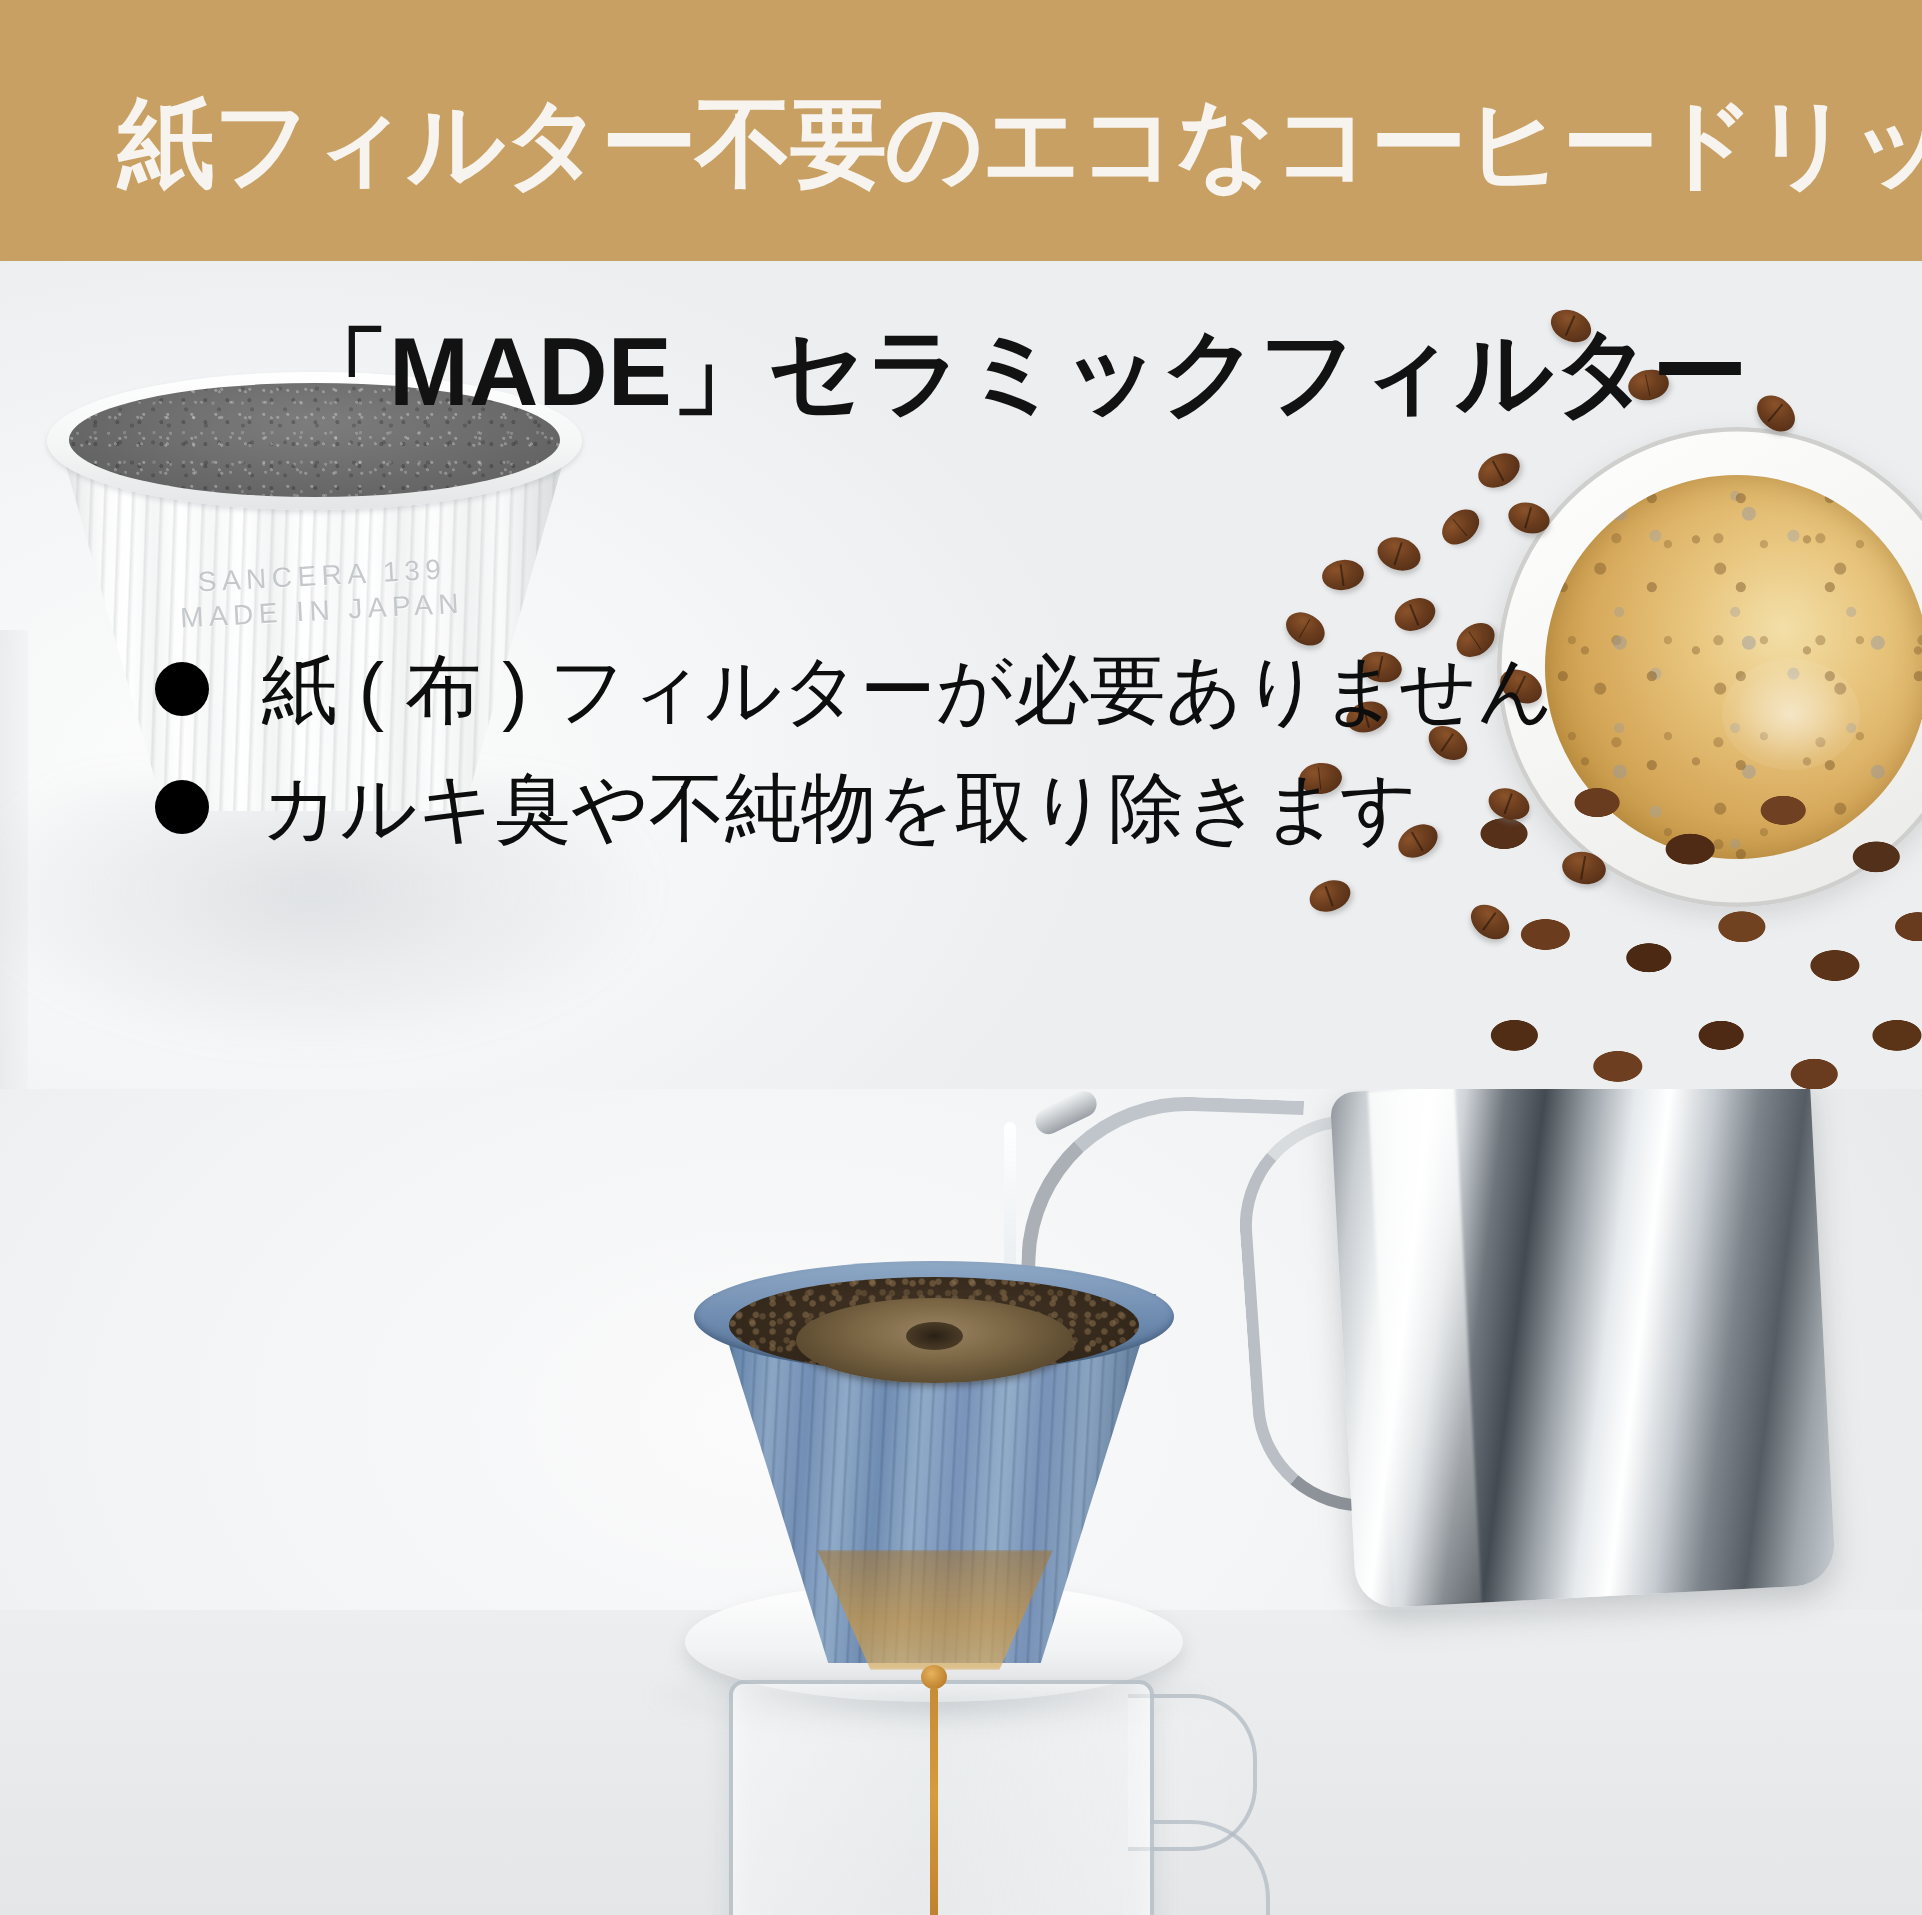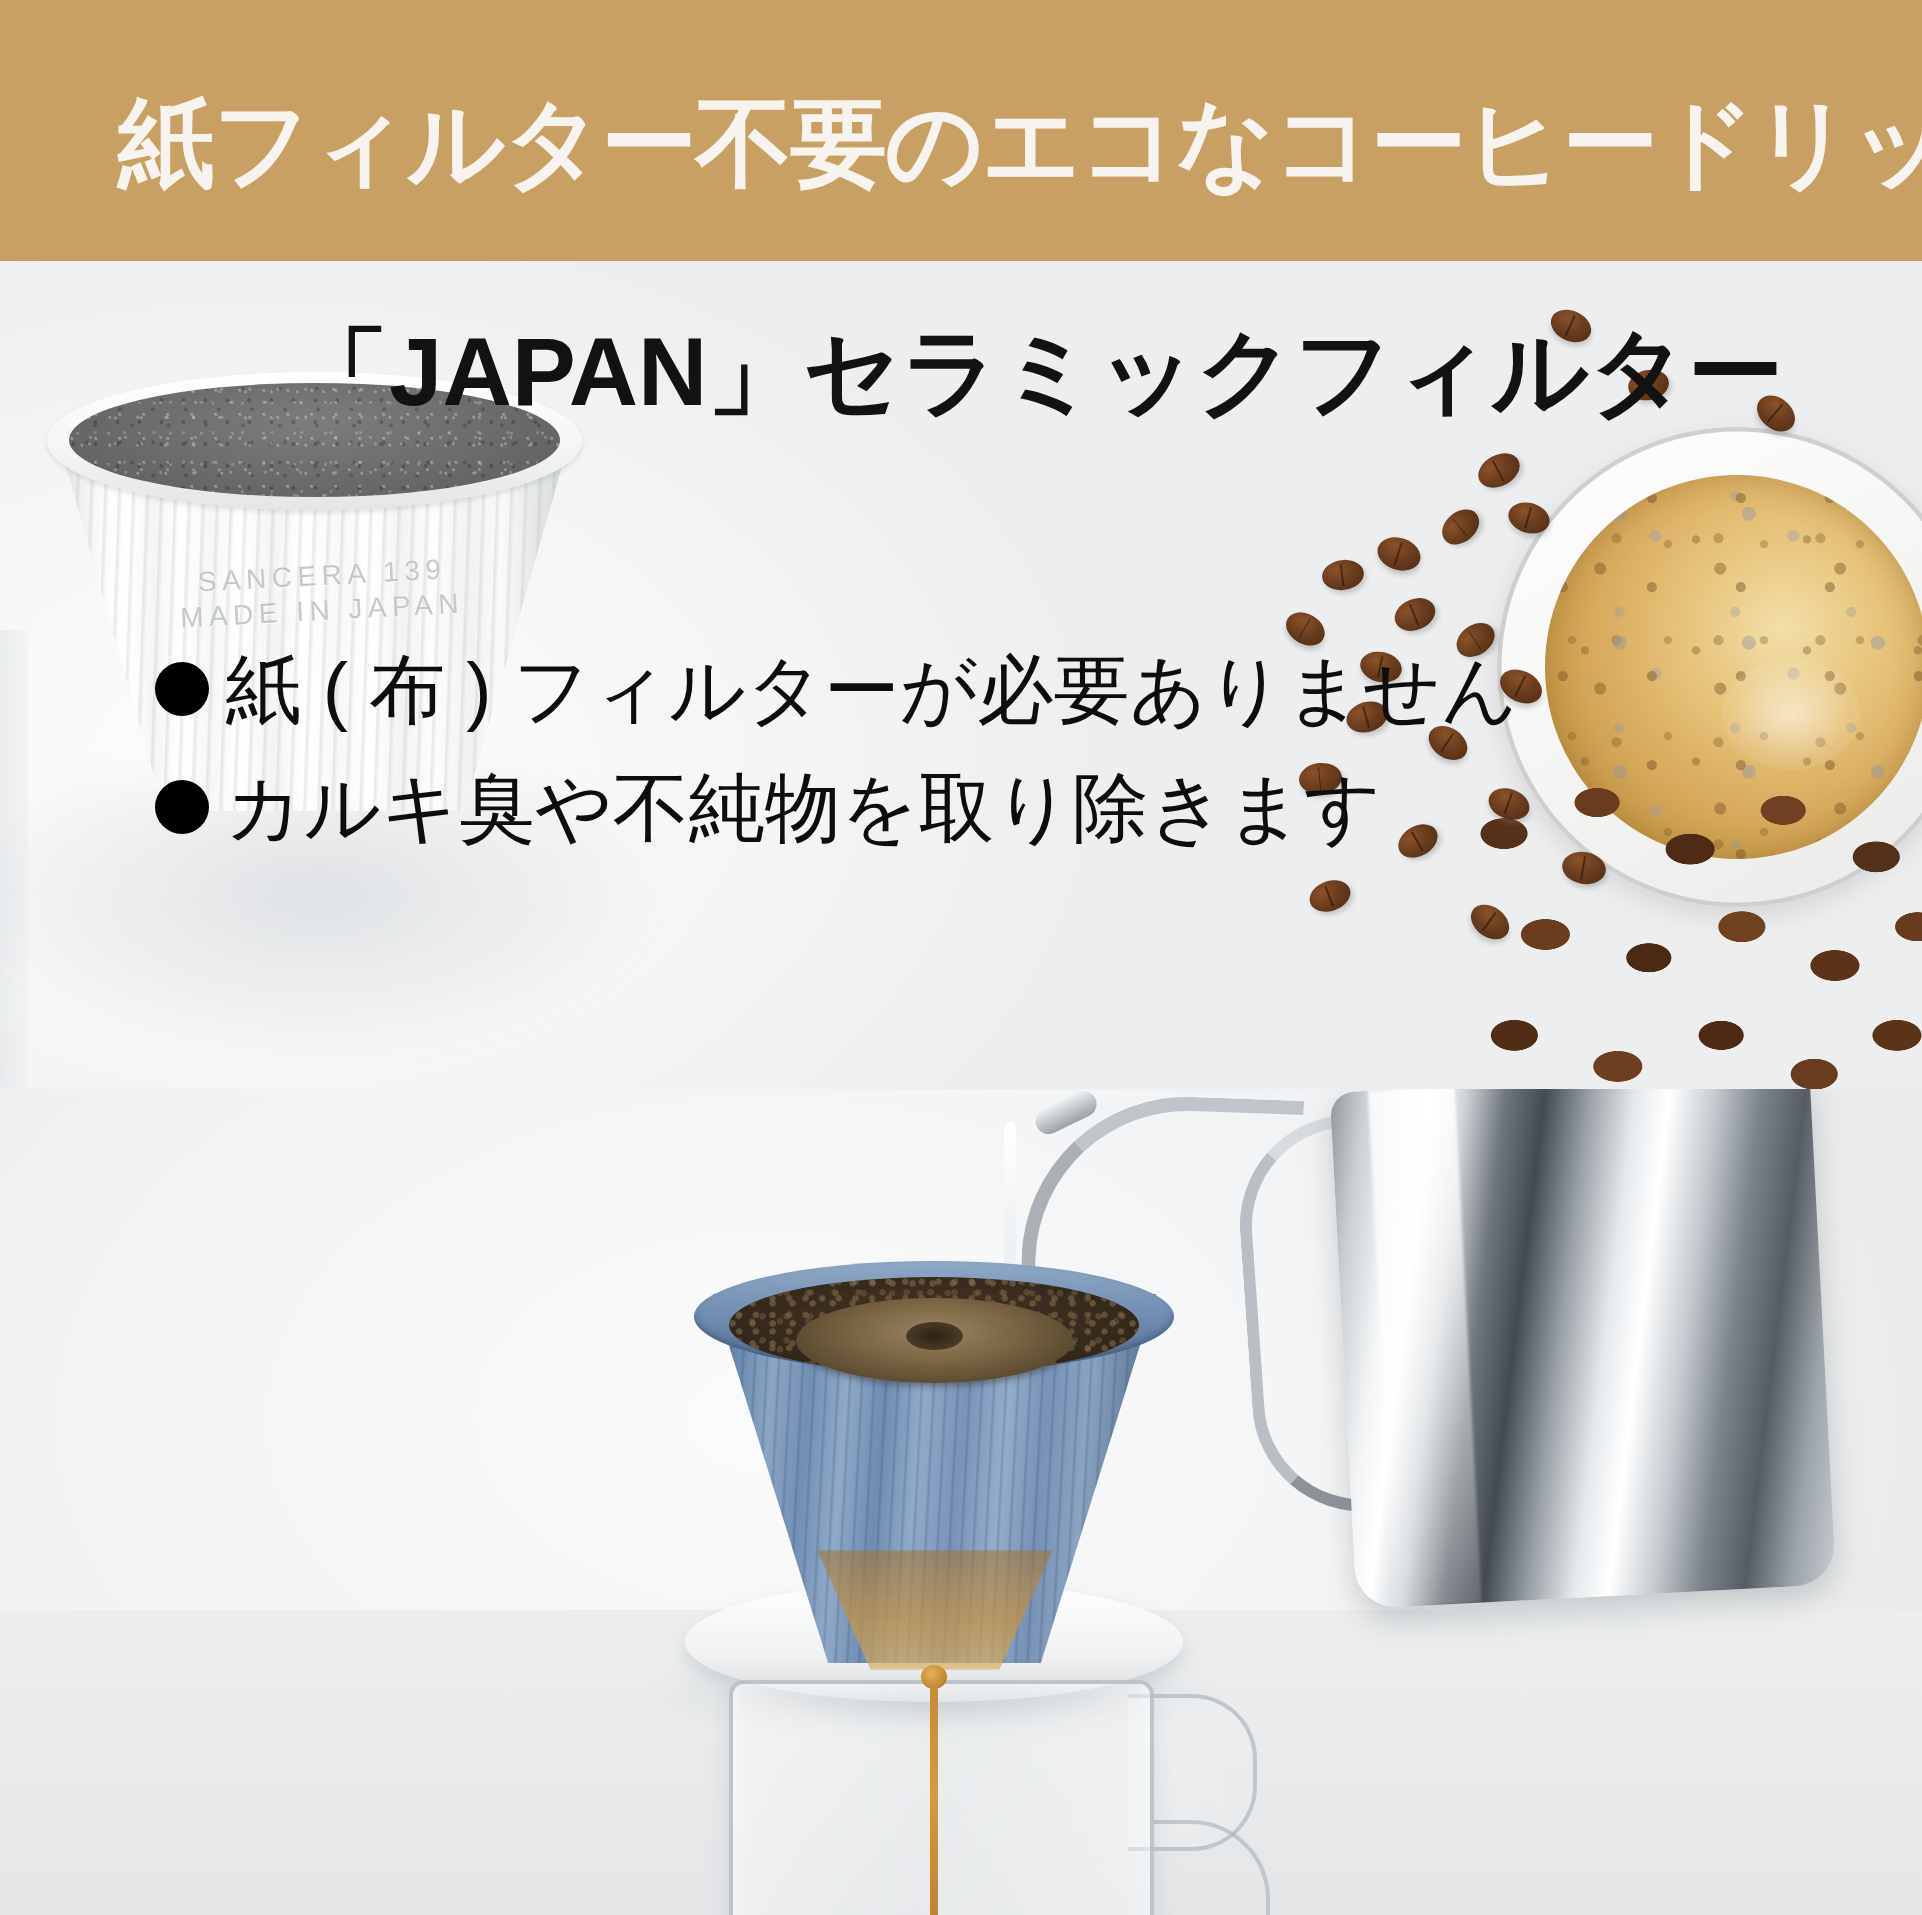--- a/index.html
+++ b/index.html
@@ -115,21 +115,21 @@
   
   .bullets{ position:absolute; left:155px; top:369px; }
   .bullet-row{
     display:flex; align-items:center; height:118px;
     font-size:76px; font-weight:500; color:#0d0d0d; white-space:nowrap;
   }
   .bullet-dot{
     width:54px; height:54px; border-radius:50%;
     background:#000; flex:0 0 auto; margin-right:16.6px;
   }
-  .bullet-text{ line-height:85px; }
+  .bullet-text{ line-height:85px;margin-left:36px; }
 
   
   .coffee-scene{
     position:absolute; right:0; top:0; width:665px; height:828px; overflow:hidden;
   }
   .cup-outer{
     position:absolute; right:-55px; top:166px; width:480px; height:480px;
     border-radius:50%;
     background:linear-gradient(150deg,#ffffff 0%,#f6f6f5 45%,#e9e9e7 100%);
     box-shadow:0 9.2px 24px rgba(150,150,150,.28), inset 0 0 0 4.6px #cfcfcd;
@@ -393,21 +393,21 @@
       <div class="bean" style="left:89px;top:441px;width:42px;height:30px;transform:rotate(-16deg);"></div>
       <div class="bean" style="left:170px;top:467px;width:42px;height:30px;transform:rotate(34deg);"></div>
       <div class="bean" style="left:42px;top:502px;width:43px;height:31px;transform:rotate(-6deg);"></div>
       <div class="bean" style="left:231px;top:528px;width:42px;height:30px;transform:rotate(20deg);"></div>
       <div class="bean" style="left:140px;top:565px;width:42px;height:30px;transform:rotate(-30deg);"></div>
       <div class="bean" style="left:305px;top:591px;width:44px;height:32px;transform:rotate(10deg);"></div>
       <div class="bean" style="left:52px;top:620px;width:42px;height:30px;transform:rotate(-20deg);"></div>
       <div class="bean" style="left:212px;top:646px;width:42px;height:30px;transform:rotate(36deg);"></div>
     </div>
 
-    <div class="section-title">「JAPAN」セラミックフィルター</div>
+    <div class="section-title">「MADE」セラミックフィルター</div>
 
     <div class="bullets">
       <div class="bullet-row">
         <span class="bullet-dot"></span>
         <span class="bullet-text">紙 ( 布 ) フィルターが必要ありません</span>
       </div>
       <div class="bullet-row">
         <span class="bullet-dot"></span>
         <span class="bullet-text">カルキ臭や不純物を取り除きます</span>
       </div>

